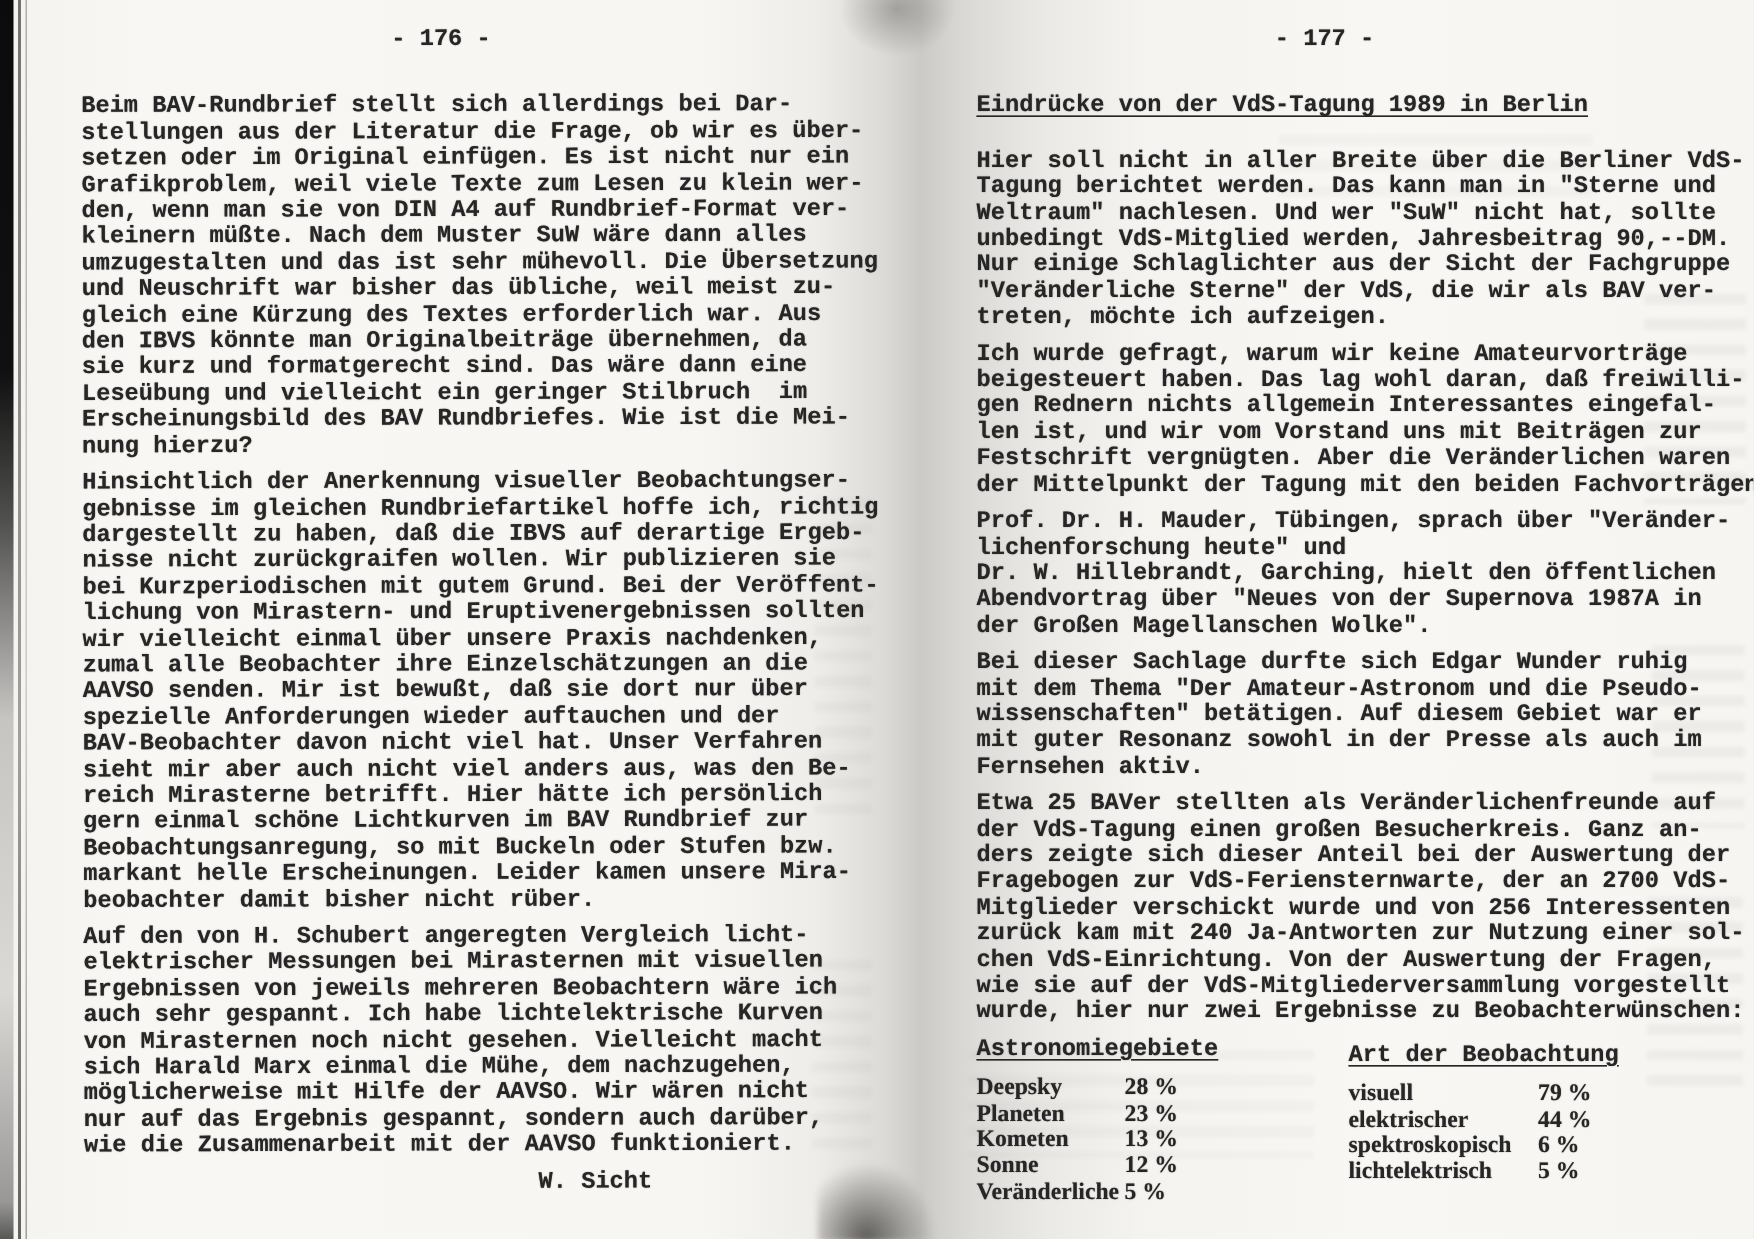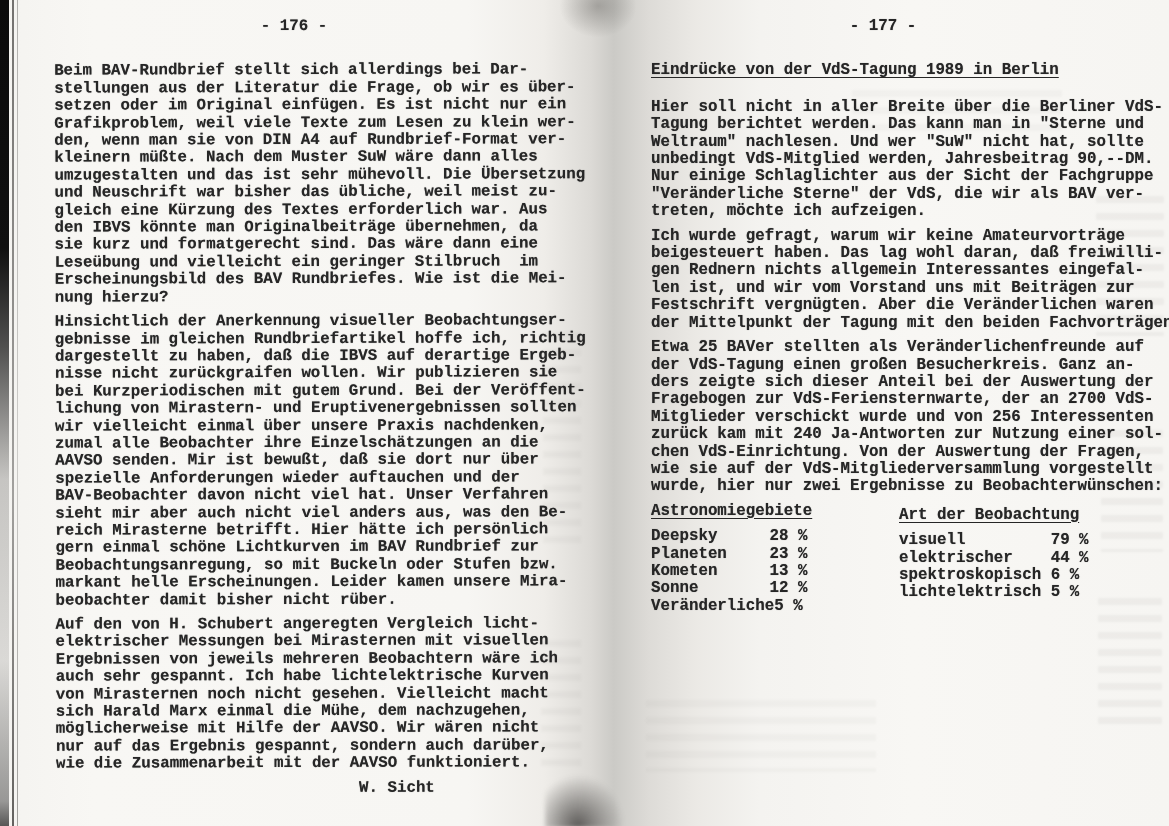--- a/index.html
+++ b/index.html
@@ -85,21 +85,21 @@
   .tables { display: flex; margin-top: 7px; }
   .rtable { display: block; }
   .rtable-left { width: 248px; }
   .rtable-right { padding-top: 4px; }
   .thead {
     white-space: pre;
     text-decoration: underline;
     text-underline-offset: 3px;
     margin-bottom: 8px;
   }
-  .trow { display: flex; line-height: 17.4px; }
+  .trow { display: flex; line-height: 17.4px; font-family: Liberation Serif, serif; }
   .rtable-left  .lbl { min-width: 12.5ch; white-space: pre; }
   .rtable-right .lbl { min-width: 16ch;   white-space: pre; }
   .val { width: 4ch; text-align: left; white-space: pre; }
 </style>
 </head>
 <body>
 
 <div class="scan">
 
   <div class="edge-black"></div>
@@ -168,20 +168,30 @@
 unbedingt VdS-Mitglied werden, Jahresbeitrag 90,--DM.
 Nur einige Schlaglichter aus der Sicht der Fachgruppe
 "Veränderliche Sterne" der VdS, die wir als BAV ver-
 treten, möchte ich aufzeigen.</div>
     <div class="para">Ich wurde gefragt, warum wir keine Amateurvorträge
 beigesteuert haben. Das lag wohl daran, daß freiwilli-
 gen Rednern nichts allgemein Interessantes eingefal-
 len ist, und wir vom Vorstand uns mit Beiträgen zur
 Festschrift vergnügten. Aber die Veränderlichen waren
 der Mittelpunkt der Tagung mit den beiden Fachvorträgen:</div>
+    <div class="para">Prof. Dr. H. Mauder, Tübingen, sprach über "Veränder-
+lichenforschung heute" und
+Dr. W. Hillebrandt, Garching, hielt den öffentlichen
+Abendvortrag über "Neues von der Supernova 1987A in
+der Großen Magellanschen Wolke".</div>
+    <div class="para">Bei dieser Sachlage durfte sich Edgar Wunder ruhig
+mit dem Thema "Der Amateur-Astronom und die Pseudo-
+wissenschaften" betätigen. Auf diesem Gebiet war er
+mit guter Resonanz sowohl in der Presse als auch im
+Fernsehen aktiv.</div>
     <div class="para">Etwa 25 BAVer stellten als Veränderlichenfreunde auf
 der VdS-Tagung einen großen Besucherkreis. Ganz an-
 ders zeigte sich dieser Anteil bei der Auswertung der
 Fragebogen zur VdS-Feriensternwarte, der an 2700 VdS-
 Mitglieder verschickt wurde und von 256 Interessenten
 zurück kam mit 240 Ja-Antworten zur Nutzung einer sol-
 chen VdS-Einrichtung. Von der Auswertung der Fragen,
 wie sie auf der VdS-Mitgliederversammlung vorgestellt
 wurde, hier nur zwei Ergebnisse zu Beobachterwünschen:</div>
 

